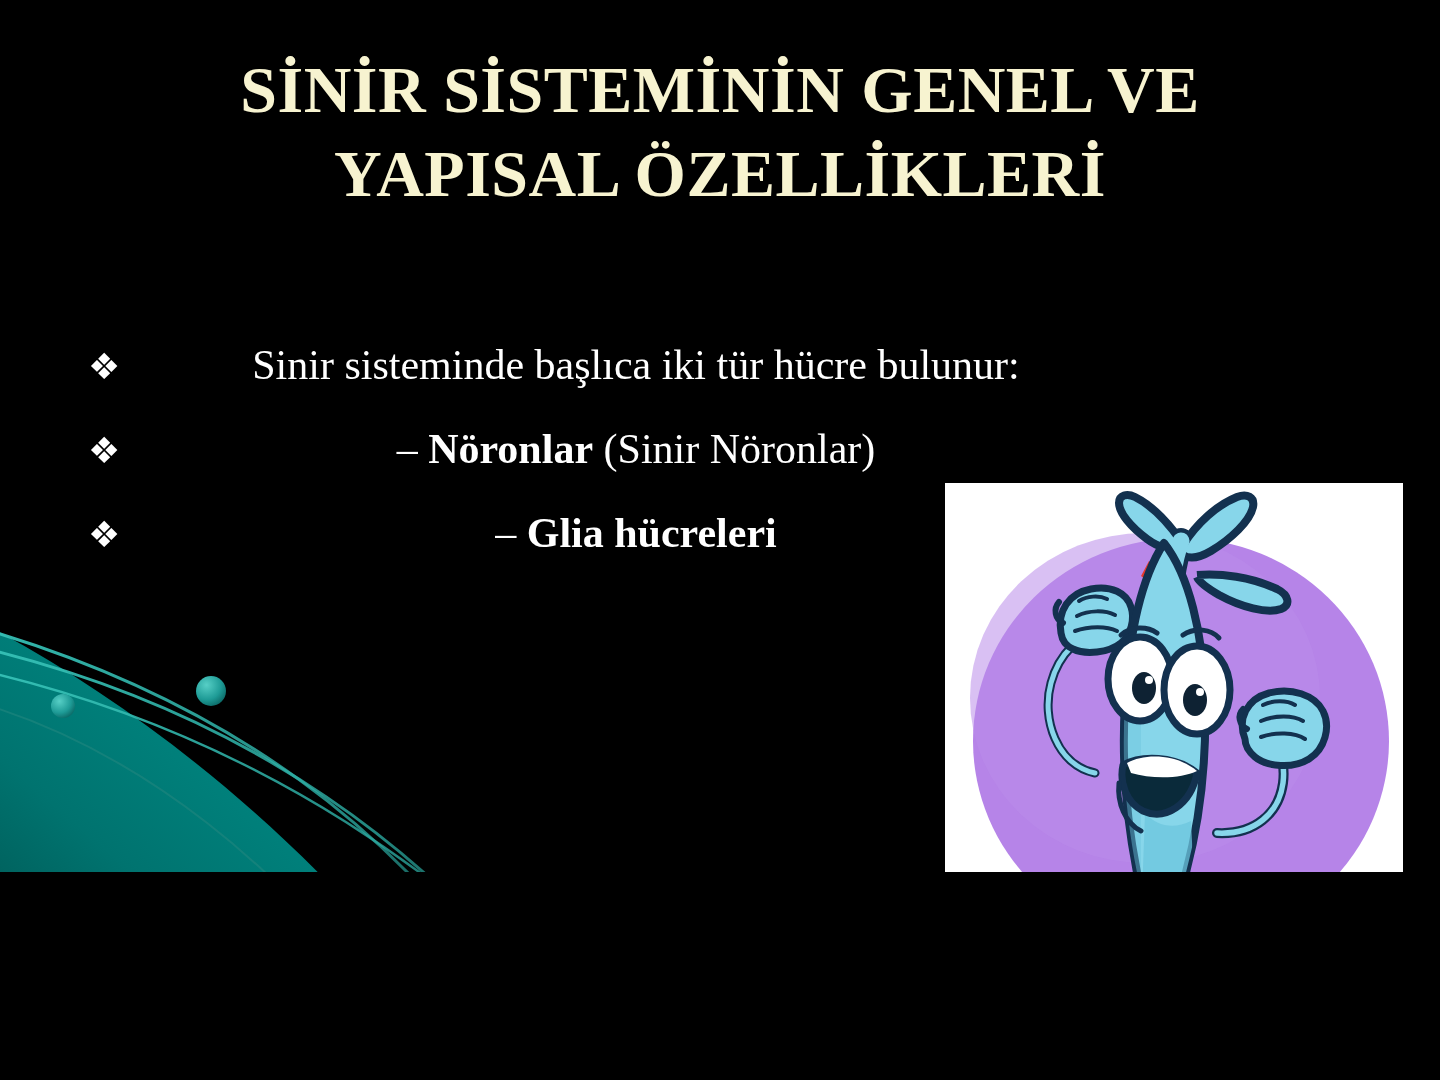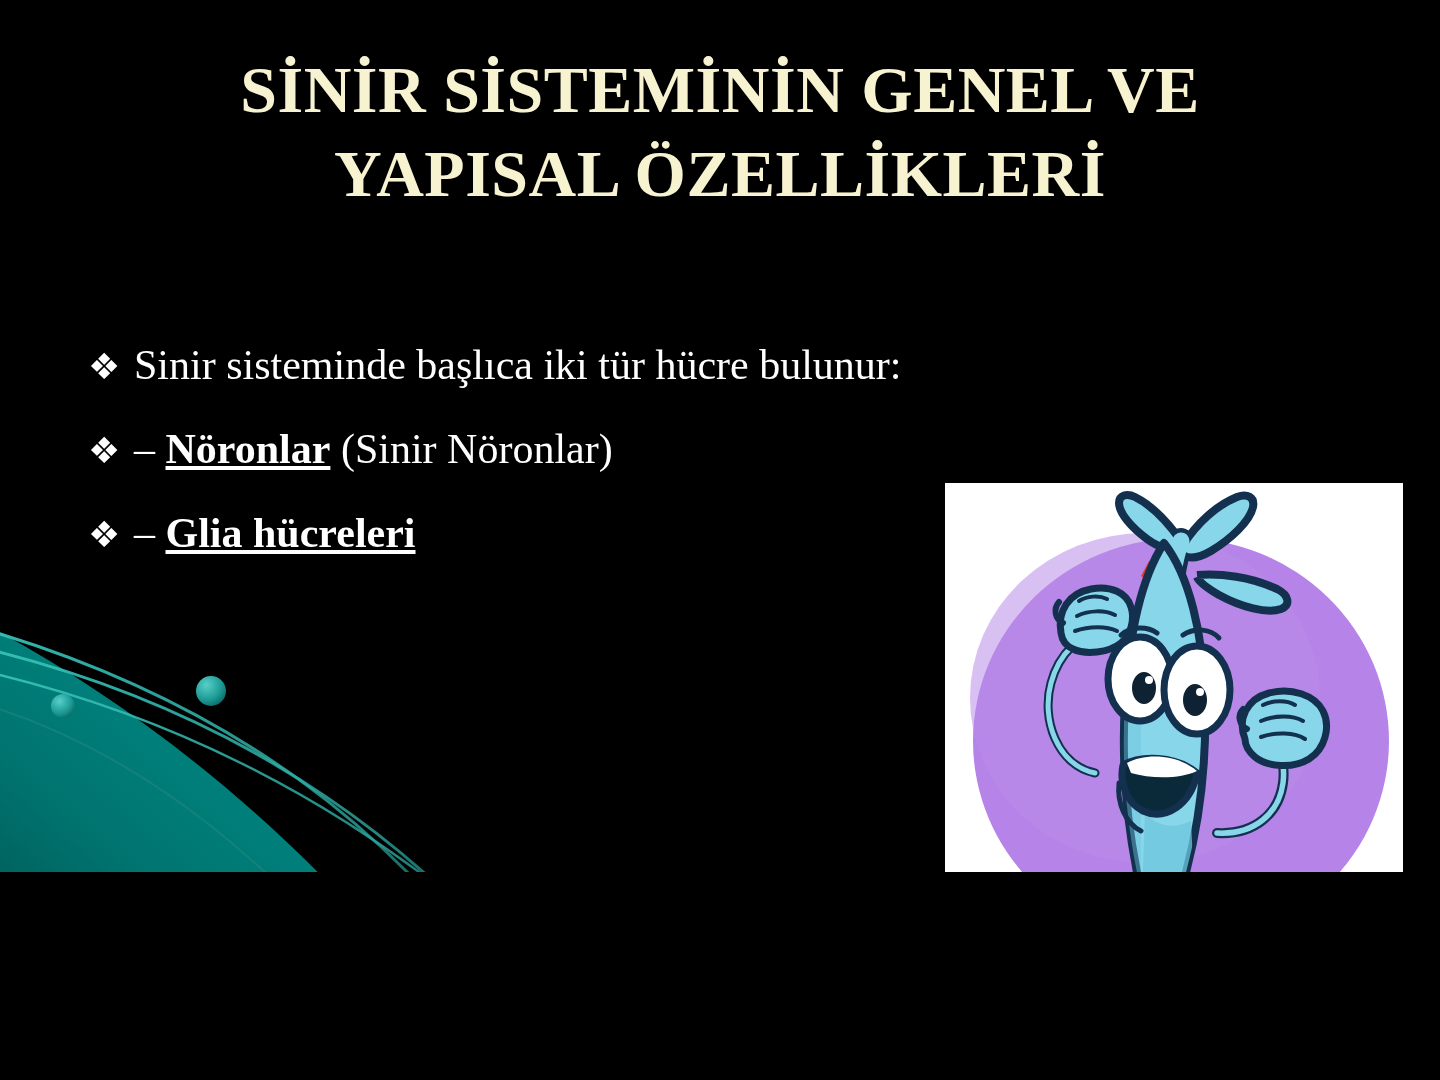--- a/index.html
+++ b/index.html
@@ -69,24 +69,24 @@
   .bullet-mark {
     flex: 0 0 auto;
     width: 46px;
     font-size: 36px;
     color: #FFFFFF;
     line-height: 1;
   }
   .bullet-text {
     flex: 1 1 auto;
     white-space: nowrap;
+    text-align: center;
   }
   .bullet-text .b {
     font-weight: bold;
-    text-decoration: underline;
   }
   .dash {
     font-weight: normal;
   }
 
   
   #picture {
     position: absolute;
     left: 945px;
     top: 483px;

